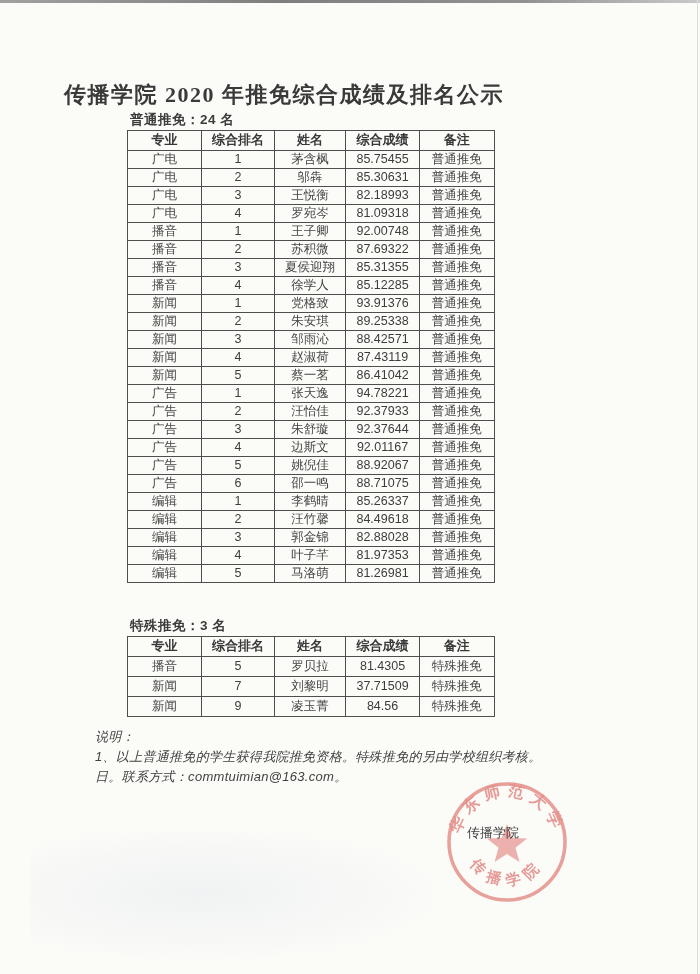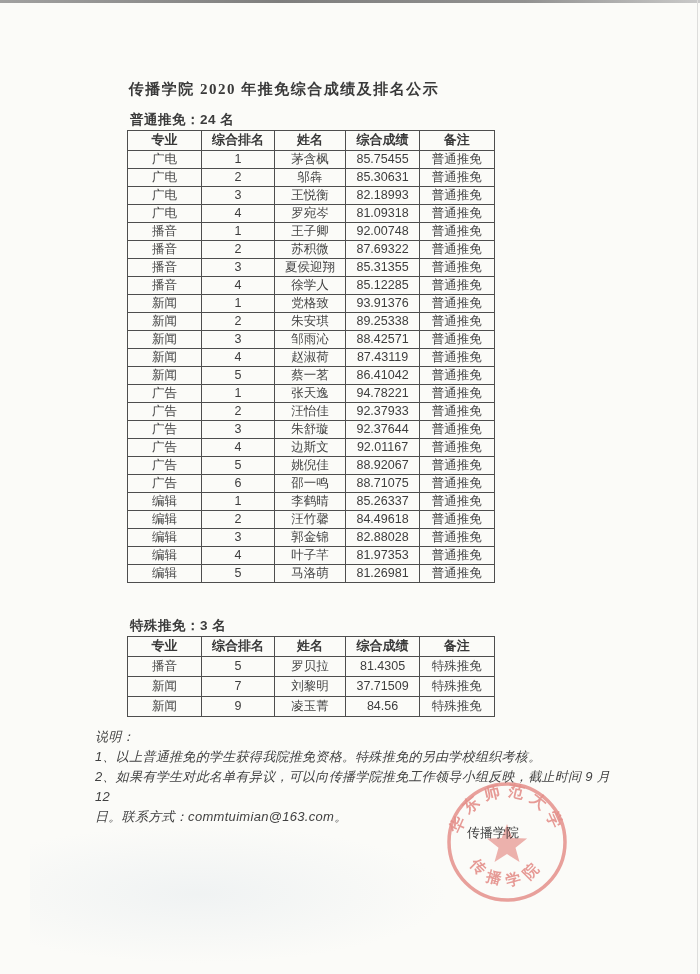--- a/index.html
+++ b/index.html
@@ -26,21 +26,21 @@
     background: #dddddb;
   }
   .scan-smudge {
     position: absolute; left: 30px; bottom: 10px; width: 420px; height: 140px;
     background: radial-gradient(ellipse at 40% 50%, rgba(190,205,220,.18), rgba(190,205,220,0) 70%);
   }
 
   .title {
     position: absolute; top: 80px; left: 0; width: 568px;
     text-align: center;
-    font-size: 15px; font-weight: bold; color: #3a3a3a;
+    font-size: 22px; font-weight: bold; color: #3a3a3a;
     letter-spacing: 1.5px;
     font-family: "Liberation Serif", "DejaVu Serif", serif;
   }
 
   .tbl-label {
     position: absolute; left: 130px;
     font-size: 13.5px; font-weight: bold; color: #3c3c3c;
     letter-spacing: .5px;
   }
   #label-ordinary { top: 111px; }
@@ -332,21 +332,20 @@
           <td>凌玉菁</td>
           <td class="num">84.56</td>
           <td>特殊推免</td>
         </tr>
       </tbody>
   </table>
 
   <div class="notes">
     <div>说明：</div>
     <div>1、以上普通推免的学生获得我院推免资格。特殊推免的另由学校组织考核。</div>
-    <div>2、如果有学生对此名单有异议，可以向传播学院推免工作领导小组反映，截止时间 9 月 12</div>
     <div>日。联系方式：commtuimian@163.com。</div>
   </div>
 
   <div class="signature">
     <div class="sig-org">传播学院</div>
   </div>
 
   <svg class="stamp" width="138" height="128" viewBox="0 0 138 128">
     <defs>
       <path id="arcTop" d="M 21,64 A 48,48 0 0 1 117,64"></path>

